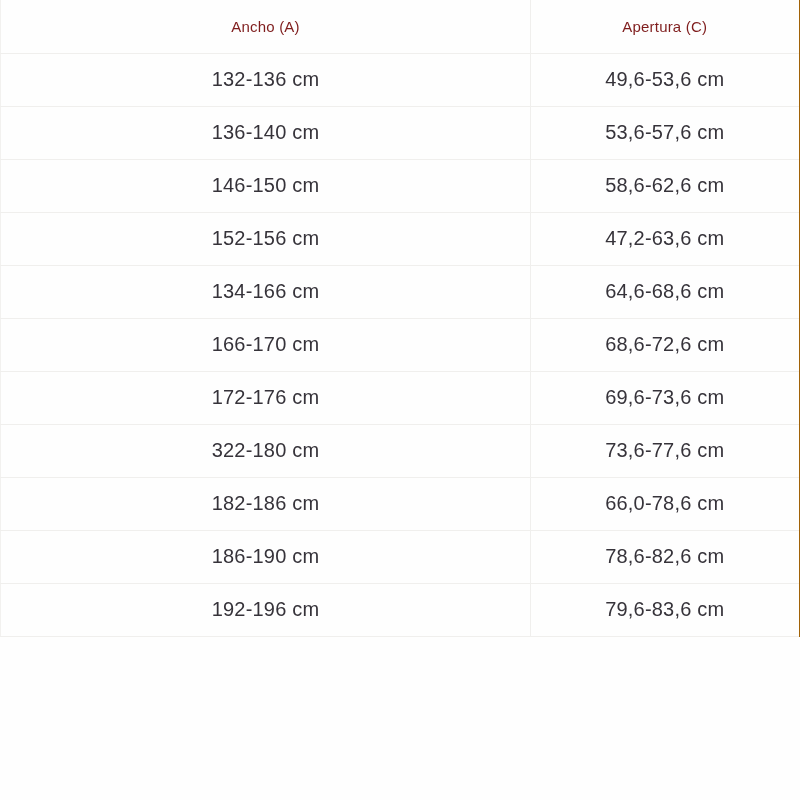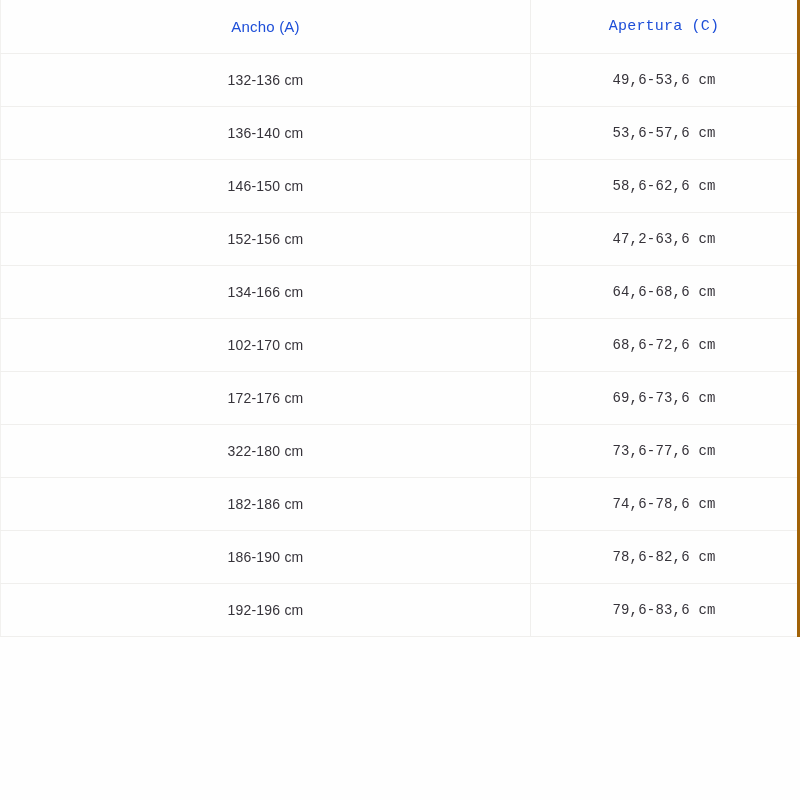--- a/index.html
+++ b/index.html
@@ -32,38 +32,37 @@
     text-align: center;
     vertical-align: middle;
     border-bottom: 1px solid #f0efed;
     border-right: 1px solid #f0efed;
     padding: 0 6px;
     background: #fefefe;
   }
 
   .size-table th:last-child,
   .size-table td:last-child {
-    border-right: 7px solid #a16207;
-    font-family: Liberation Mono, monospace;
+    border-right: 4px solid #a16207;
   }
 
   .size-table th:first-child,
   .size-table td:first-child {
     border-left: 1px solid #f2f1ef;
   }
 
   .size-table thead th {
     font-size: 15px;
     font-weight: 400;
-    color: #1d4ed8;
+    color: #7f1d1d;
     letter-spacing: 0.2px;
   }
 
   .size-table tbody td {
-    font-size: 14px;
+    font-size: 20px;
     font-weight: 400;
     color: #36333a;
     letter-spacing: 0.2px;
   }
 
   .size-table tbody tr:last-child td {
     border-bottom: 1px solid #f0efed;
   }
 </style>
 </head>
@@ -95,34 +94,34 @@
       </tr>
       <tr>
         <td>152-156 cm</td>
         <td>47,2-63,6 cm</td>
       </tr>
       <tr>
         <td>134-166 cm</td>
         <td>64,6-68,6 cm</td>
       </tr>
       <tr>
-        <td>102-170 cm</td>
+        <td>166-170 cm</td>
         <td>68,6-72,6 cm</td>
       </tr>
       <tr>
         <td>172-176 cm</td>
         <td>69,6-73,6 cm</td>
       </tr>
       <tr>
         <td>322-180 cm</td>
         <td>73,6-77,6 cm</td>
       </tr>
       <tr>
         <td>182-186 cm</td>
-        <td>74,6-78,6 cm</td>
+        <td>66,0-78,6 cm</td>
       </tr>
       <tr>
         <td>186-190 cm</td>
         <td>78,6-82,6 cm</td>
       </tr>
       <tr>
         <td>192-196 cm</td>
         <td>79,6-83,6 cm</td>
       </tr>
     </tbody>

